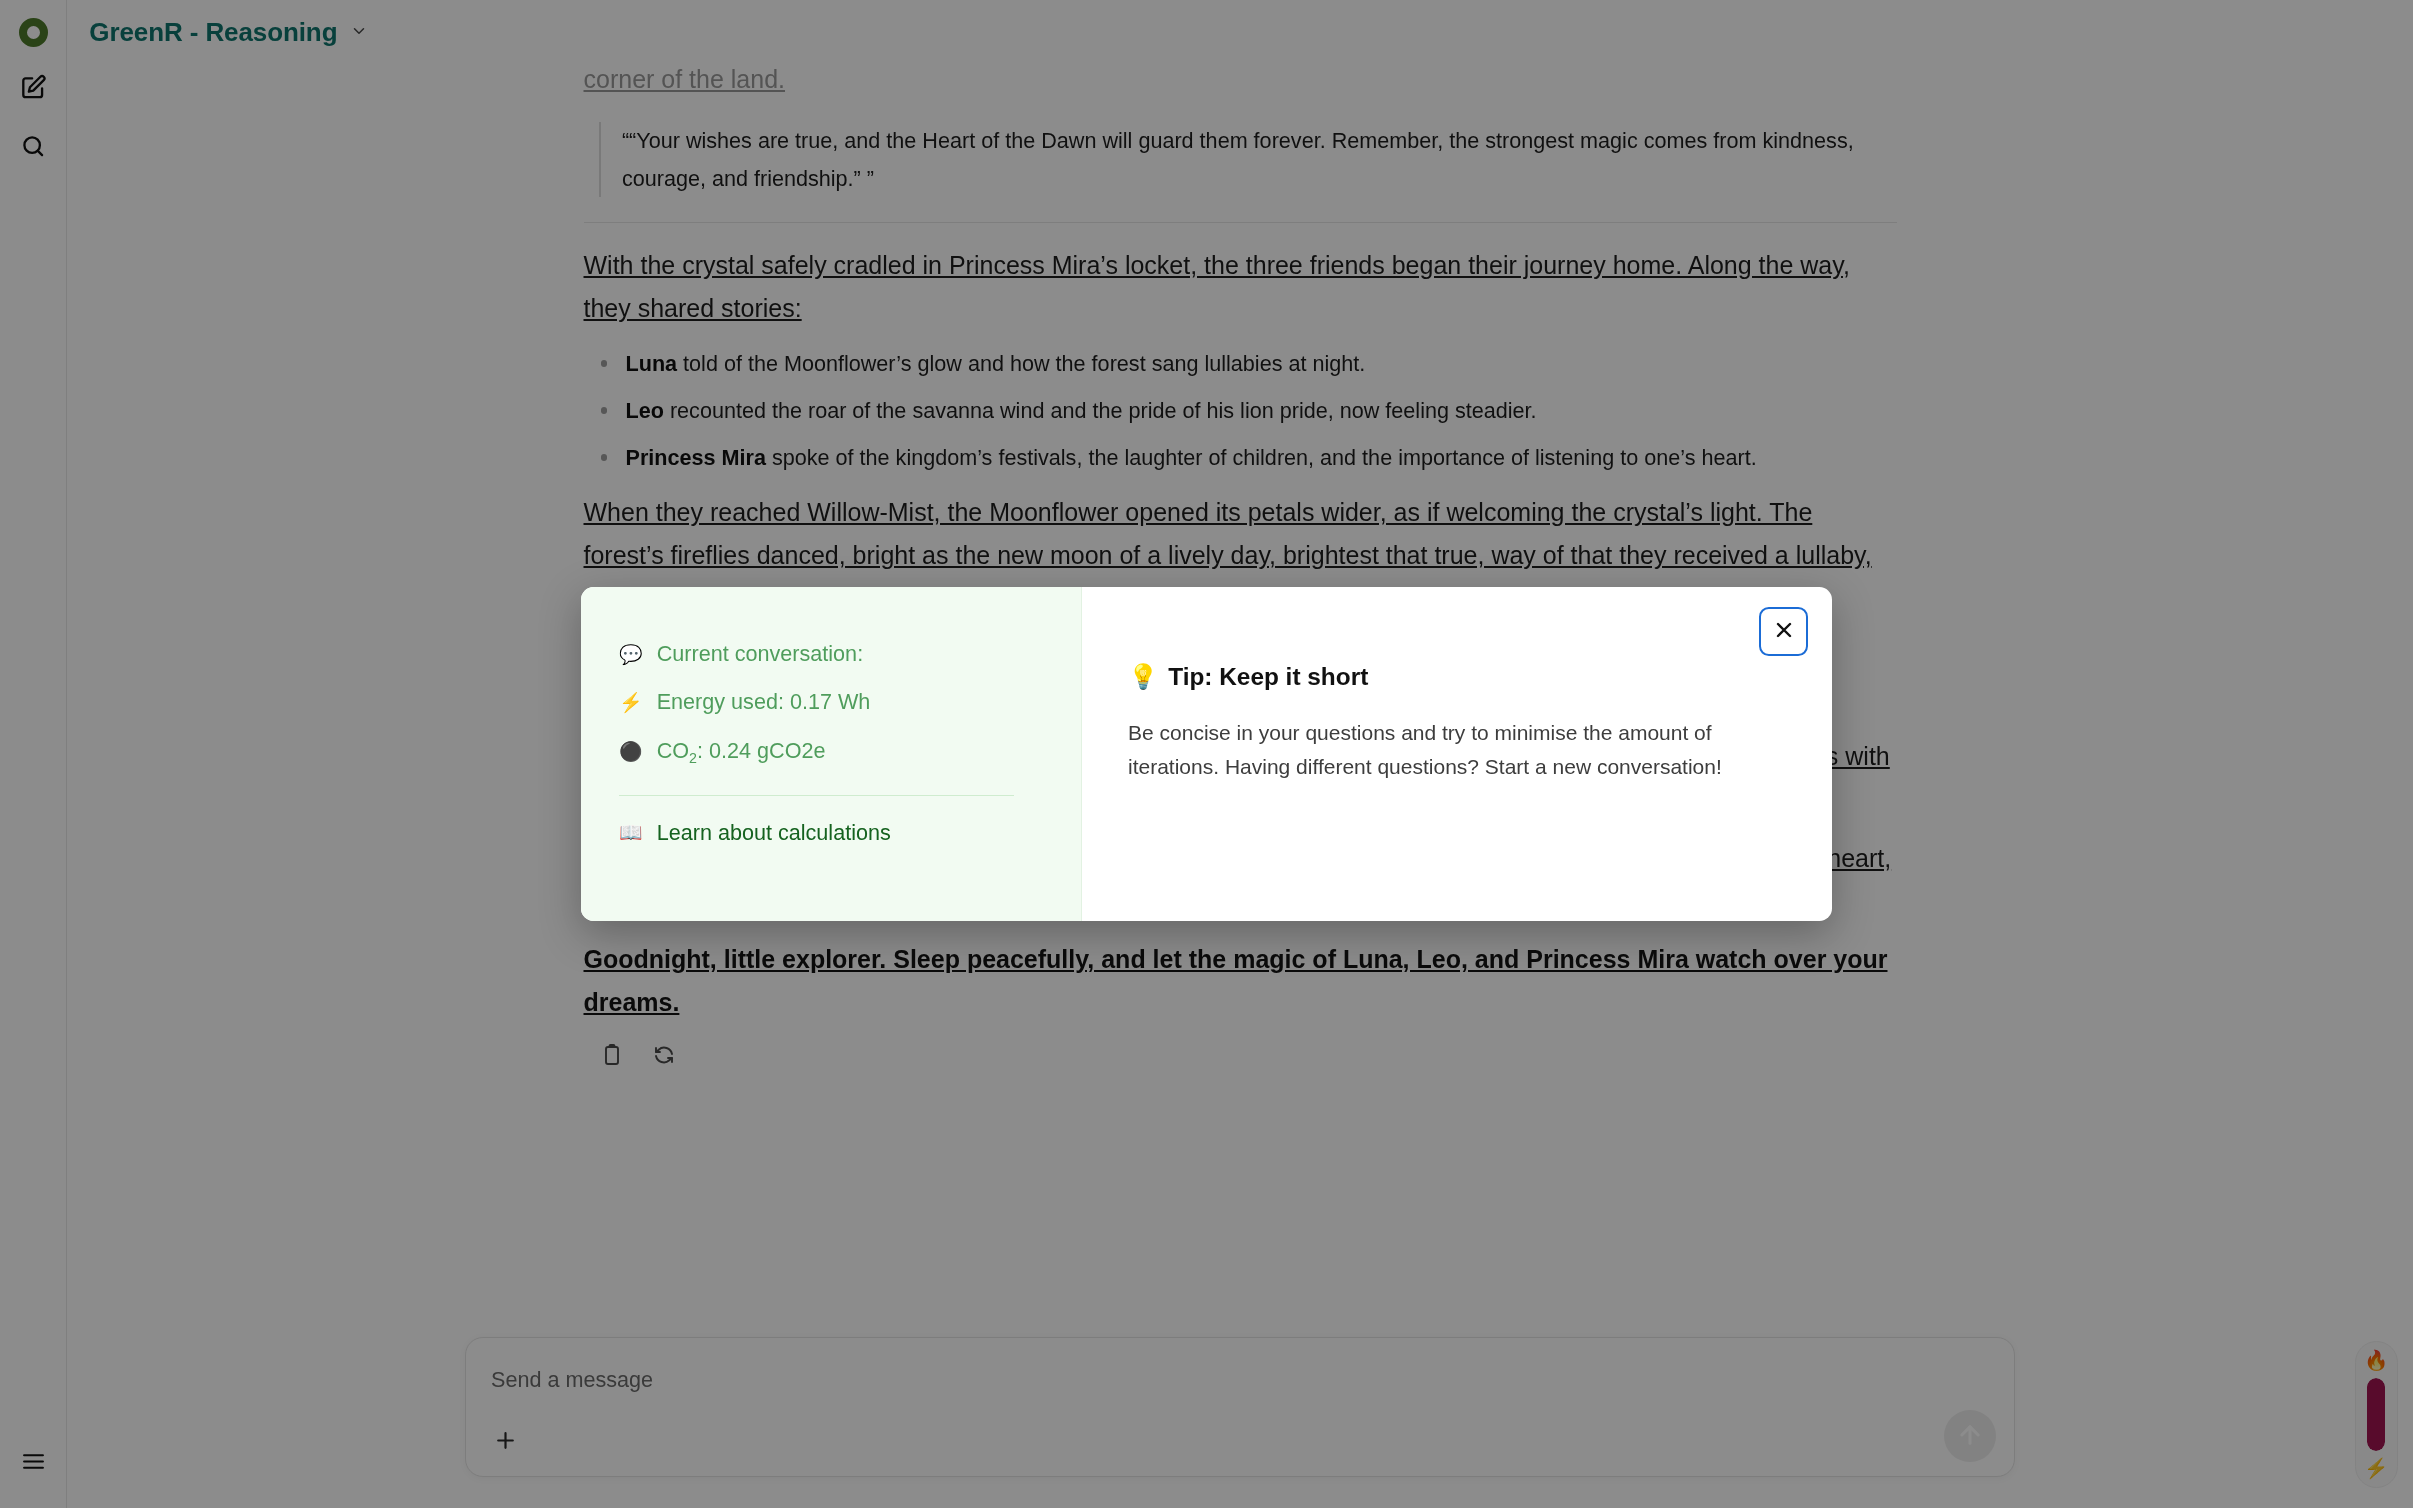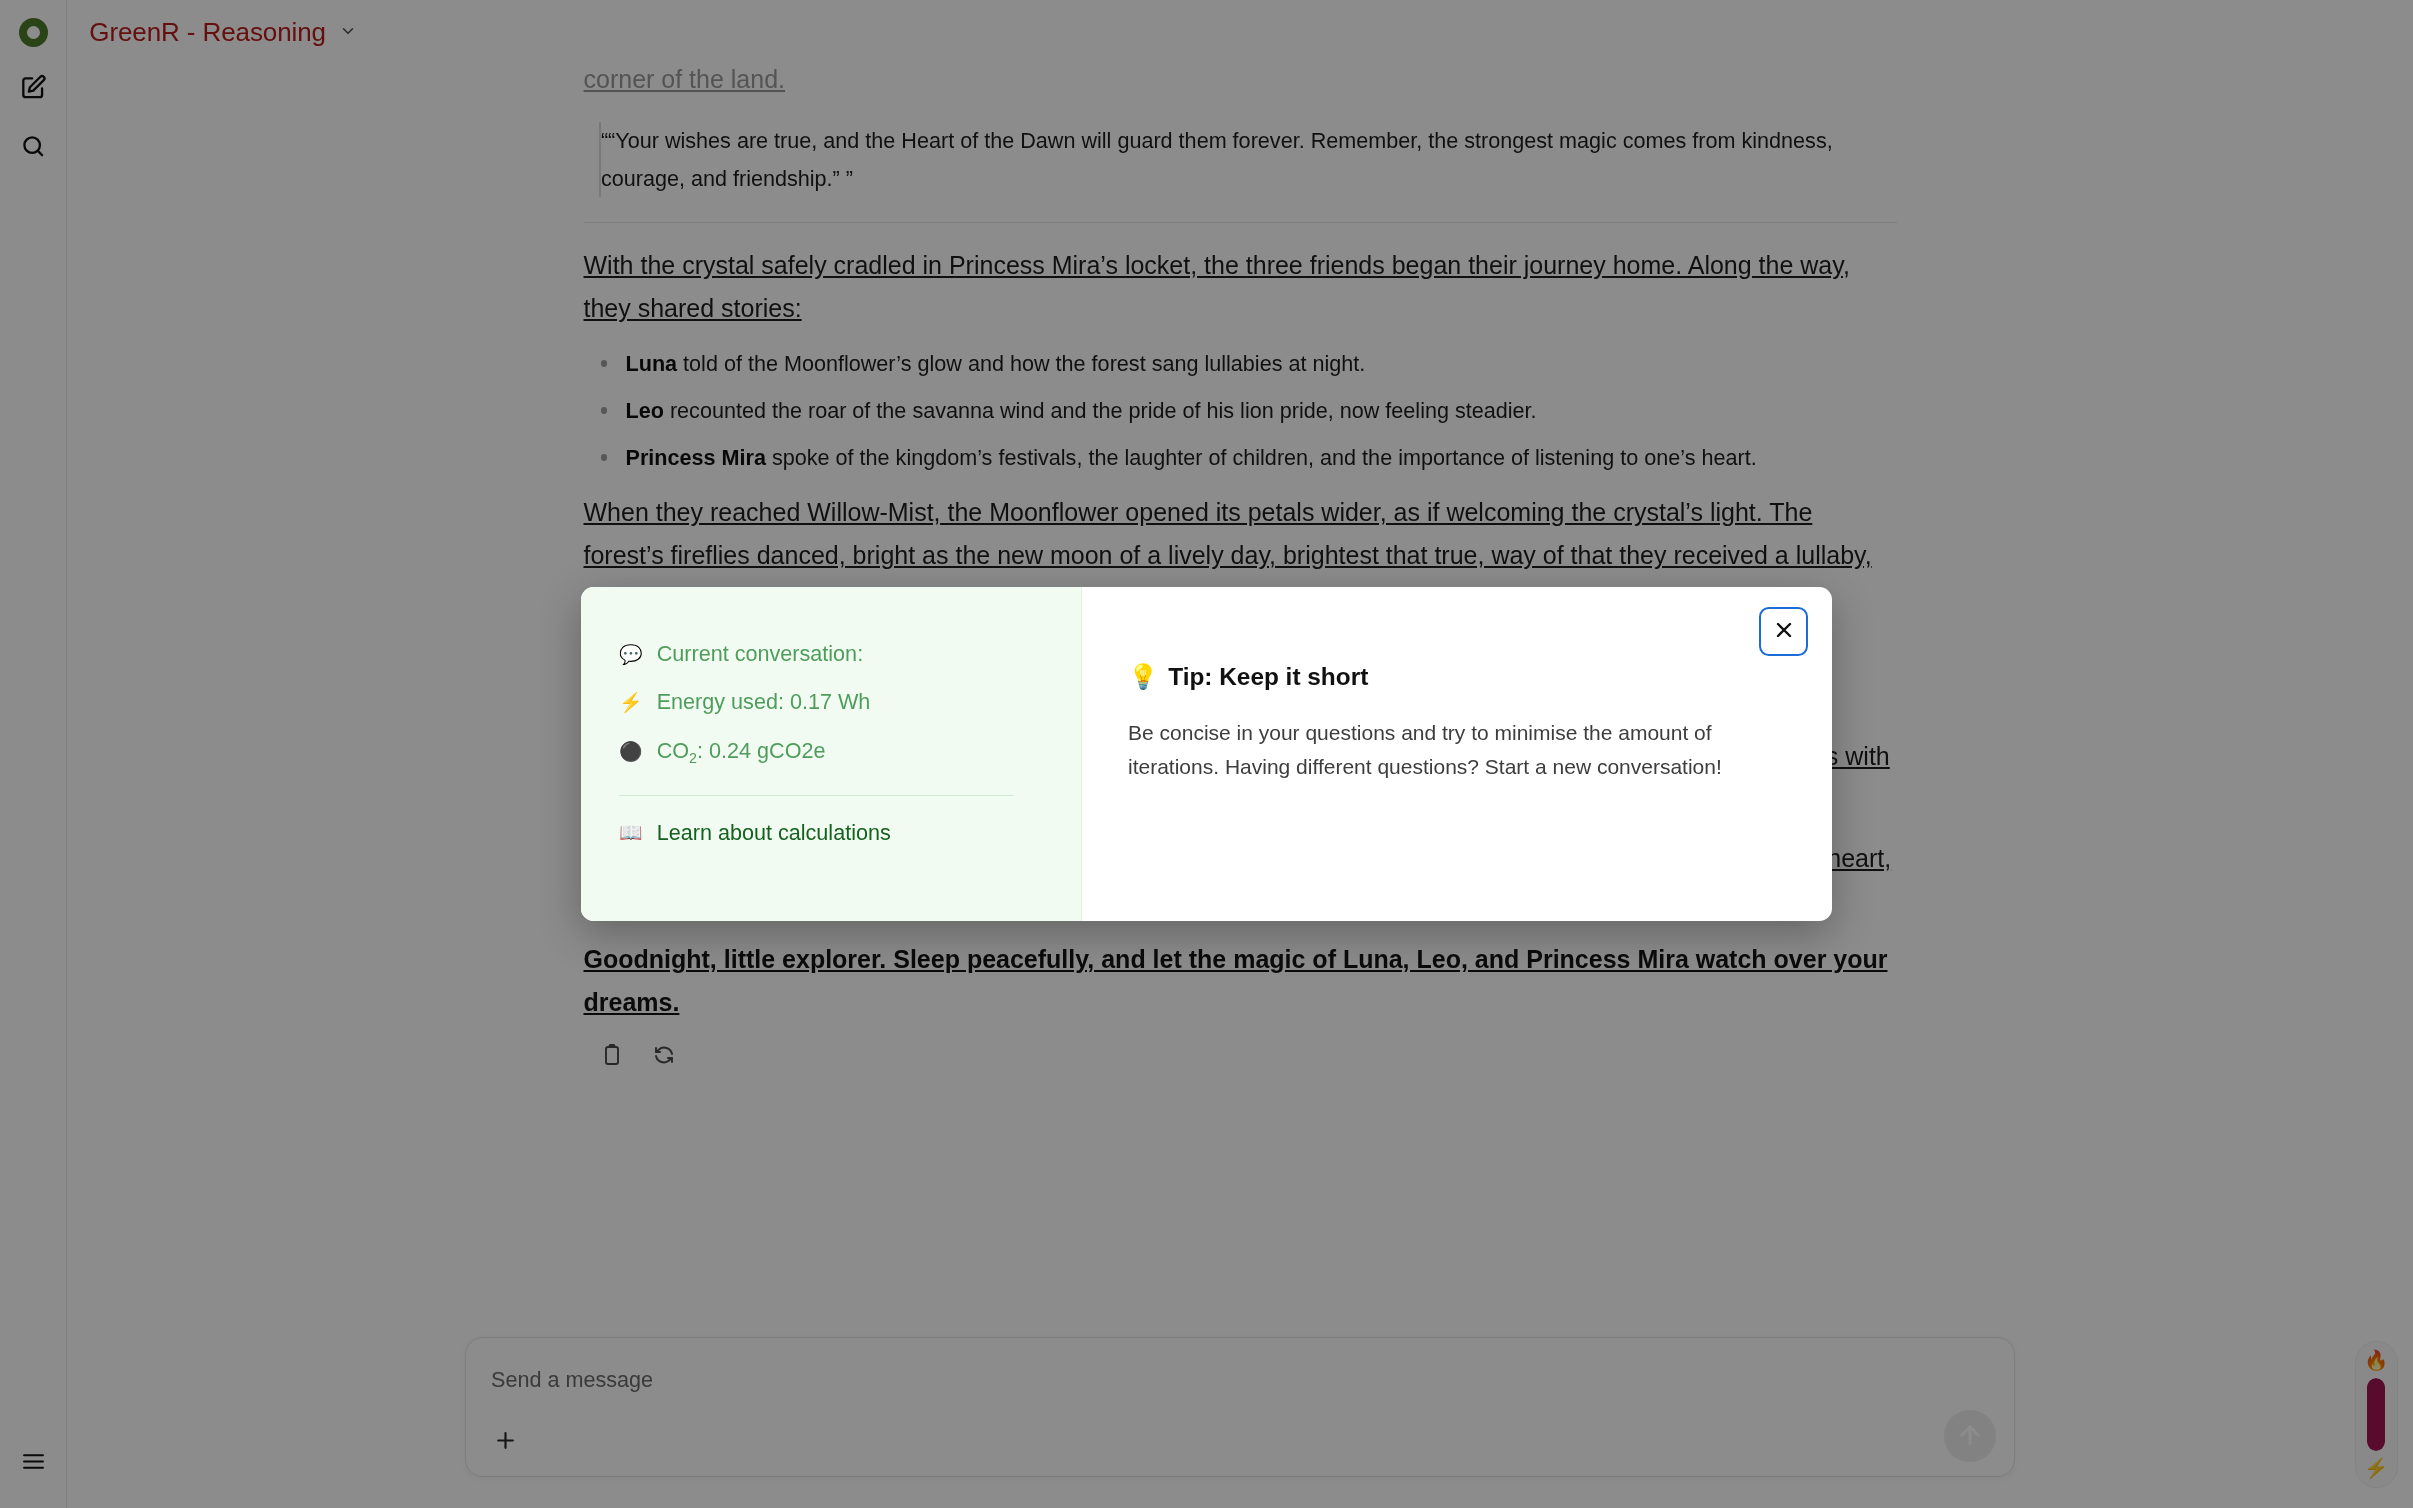--- a/index.html
+++ b/index.html
@@ -31,41 +31,41 @@
                    stroke-linecap: round; stroke-linejoin: round; }
   .sidebar-bottom { margin-top: auto; margin-bottom: 26.5px; }
   .sidebar-bottom svg { width: 25px; height: 25px; }
 
   
   .header {
     position: absolute; left: 67px; top: 0; width: 2346px; height: 64px;
     display: flex; align-items: center; padding-left: 22.3px; background: #fff;
   }
   .header-title {
-    font-size: 26px; color: #b91c1c; font-weight: 400; letter-spacing: -0.1px;
+    font-size: 26px; color: #0f766e; font-weight: 700; letter-spacing: -0.1px;
   }
   .chev { margin-left: 12.6px; display: flex; align-items: center; cursor: pointer; }
   .chev svg { width: 18px; height: 18px; stroke: #4a4a4a; stroke-width: 2; fill: none;
               stroke-linecap: round; stroke-linejoin: round; }
 
   
   .chat-scroll {
     position: absolute; left: 67px; top: 64px; width: 2346px; height: 1263px;
     overflow: hidden; background: #fff;
   }
   .chat-col { width: 1313px; margin: 0 auto; position: relative; top: -21px; }
 
   .para {
     font-size: 25px; line-height: 1.72; color: #1e1e1e; margin: 15.4px 0; text-decoration: underline;
   }
   .para.faded { color: #9a9a9a; }
   .para.strong { font-weight: 700; color: #141414; }
 
   blockquote.qt {
-    border-left: 2.8px solid #dcdcdc; margin: 21px 0 21px 15.4px;
+    border-left: 2.8px solid #dcdcdc; padding-left: 21px; margin: 21px 0 21px 15.4px;
     font-size: 21.6px; line-height: 1.72; color: #1e1e1e;
   }
 
   h3.sec {
     font-size: 25px; font-weight: 700; color: #111; margin: 24px 0 18px 0;
     letter-spacing: -0.1px;
   }
   hr.rule { border: none; border-top: 0.7px solid #e6e6e6; margin: 25px 0 21px 0; }
 
   ul.blist { list-style: none; margin: 14px 0 15.4px 0; }

